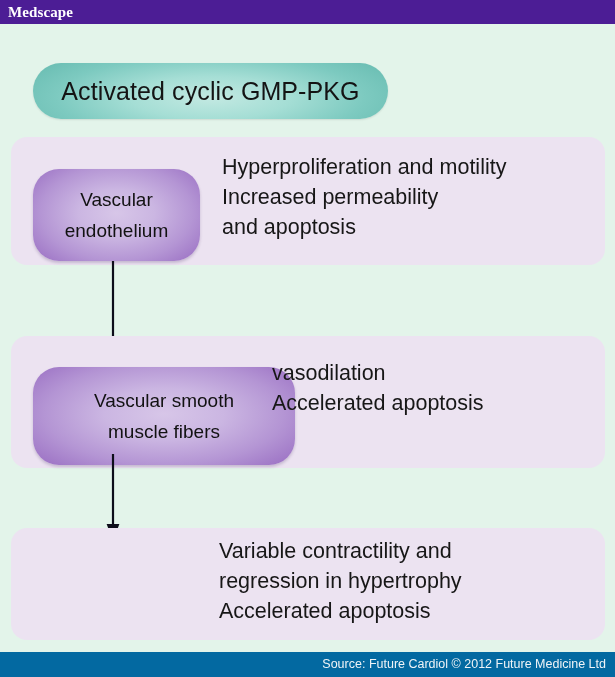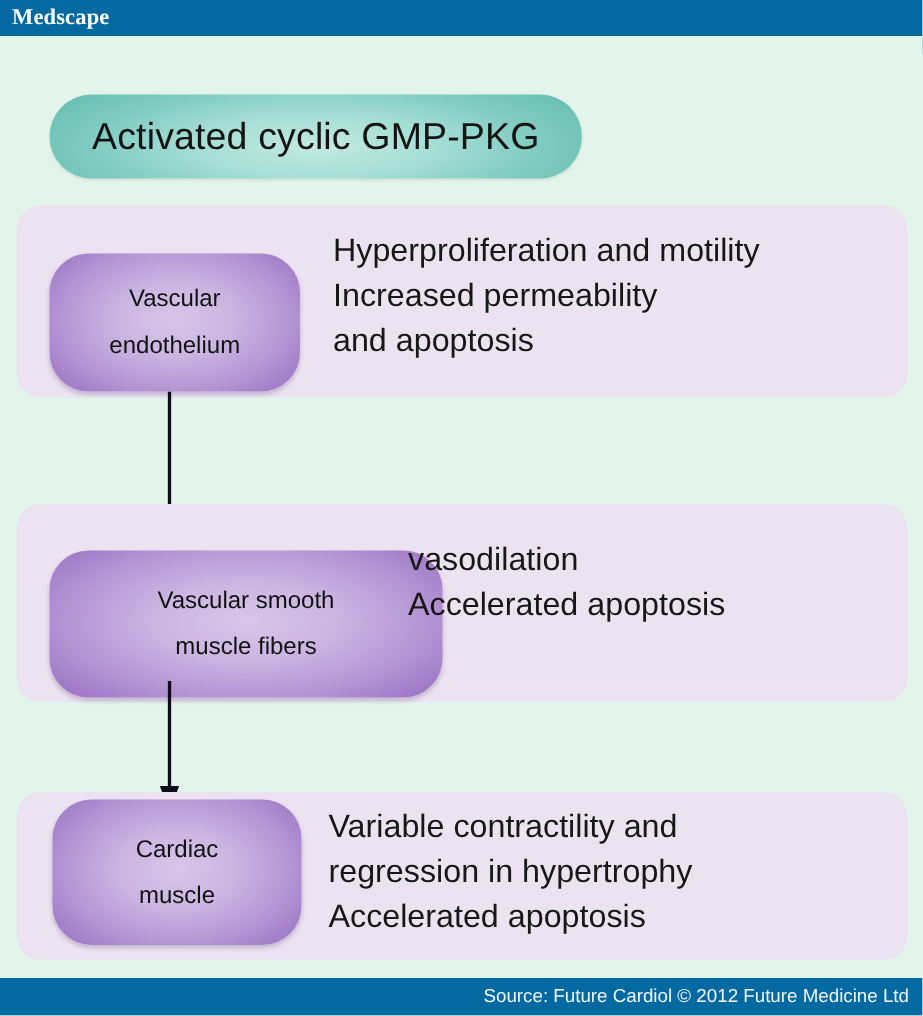--- a/index.html
+++ b/index.html
@@ -14,21 +14,21 @@
     overflow: hidden;
     position: relative;
   }
 
   
   .brand-bar {
     position: absolute;
     left: 0; top: 0;
     width: 615px;
     height: 36px;
-    background: #0369a1;
+    background: #4c1d95;
   }
   .brand-bar .brand-text {
     position: absolute;
     left: 8px;
     top: 3px;
     color: #ffffff;
     font-family: "Liberation Serif", serif;
     font-size: 15px;
     font-weight: 700;
     letter-spacing: 0.1px;
@@ -91,21 +91,21 @@
         #d7c6e8 0%, #cbb6e2 30%, #b495d4 60%, #9a6fc3 88%, #8f62bc 100%);
     box-shadow: 0 2px 3px rgba(60,30,90,0.22);
     display: flex;
     flex-direction: column;
     align-items: center;
     justify-content: center;
     text-align: center;
     box-sizing: border-box;
   }
   .node-box .node-line {
-    font-size: 16px;
+    font-size: 19px;
     color: #121212;
     line-height: 31px;
     white-space: nowrap;
   }
 
   .node-box.node-1 { left: 33px; top: 145px; width: 167px; height: 92px; }
   .node-box.node-2 { left: 33px; top: 343px; width: 262px; height: 98px; }
   .node-box.node-3 { left: 35px; top: 509px; width: 166px; height: 97px; }
 
   
@@ -196,24 +196,20 @@
 
   <div class="flow-arrow arrow-2">
     <svg width="18" height="88" viewBox="0 0 18 88">
       <line x1="9" y1="0" x2="9" y2="74" stroke="#0d0d1a" stroke-width="2.2"></line>
       <polygon points="9,87 2.6,70 15.4,70" fill="#0d0d1a"></polygon>
     </svg>
   </div>
 
   <div class="row-panel row-3"></div>
 
-  <div class="node-box node-3">
-    <span class="node-line">Cardiac</span>
-    <span class="node-line">muscle</span>
-  </div>
 
   <div class="effect-text effect-3">
     <div>Variable contractility and</div>
     <div>regression in hypertrophy</div>
     <div>Accelerated apoptosis</div>
   </div>
 
 </div>
 
 <div class="source-bar">

